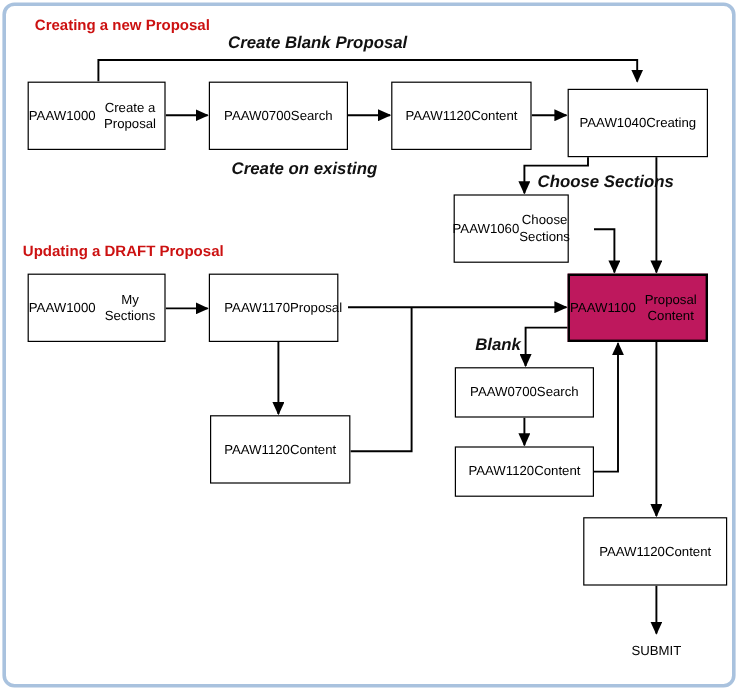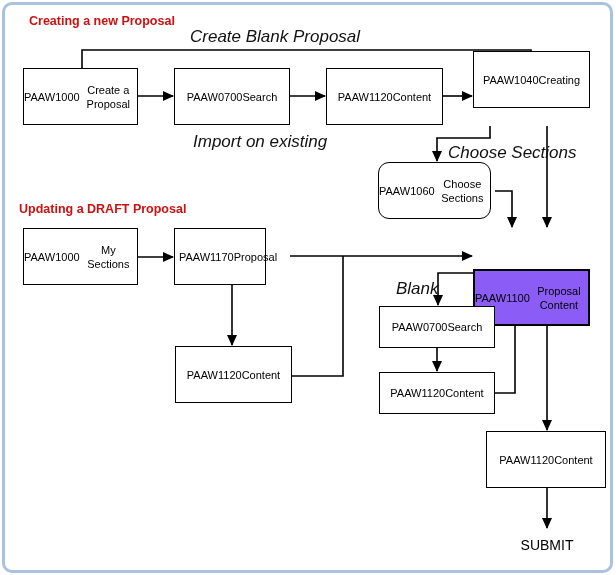--- a/index.html
+++ b/index.html
@@ -25,38 +25,39 @@
     border: 1.5px solid #000000;
     background: #ffffff;
     display: flex;
     align-items: center;
     justify-content: center;
     text-align: center;
     font-size: 11px;
     line-height: 14px;
     color: #000000;
   }
-  .node.highlight { background: #8b5cf6; border-width: 2px; margin-top: 41px; }
+  .node.highlight { background: #be185d; border-width: 2px; }
   .heading {
     position: absolute;
     font-size: 12.5px;
     font-weight: bold;
     color: #cc1111;
     white-space: nowrap;
   }
   .flabel {
     position: absolute;
-    font-size: 17px;
+    font-size: 14px;
     font-style: italic;
     color: #111111;
     white-space: nowrap;
+    font-weight: bold;
   }
   .plain {
     position: absolute;
-    font-size: 14px;
+    font-size: 11px;
     color: #000000;
     white-space: nowrap;
   }
 </style>
 </head>
 <body>
 
 <div id="canvas">
 
   <div class="frame"></div>
@@ -84,60 +85,60 @@
       <path d="M495,393 L515,393 L515,286" marker-end="url(#arrow)"></path>
       <path d="M547,285 L547,430" marker-end="url(#arrow)"></path>
       <path d="M547,488 L547,528" marker-end="url(#arrow)"></path>
     </g>
   </svg>
 
   <div class="heading" style="left:29px; top:14px;">Creating a new Proposal</div>
   <div class="heading" style="left:19px; top:202px;">Updating a DRAFT Proposal</div>
 
   <div class="flabel" style="left:190px; top:27px;">Create Blank Proposal</div>
-  <div class="flabel" style="left:193px; top:132px;">Import on existing</div>
+  <div class="flabel" style="left:193px; top:132px;">Create on existing</div>
   <div class="flabel" style="left:448px; top:143px;">Choose Sections</div>
   <div class="flabel" style="left:396px; top:279px;">Blank</div>
 
   <div class="node" style="left:23px; top:68px; width:115px; height:57px;">
     <div>PAAW1000</div>
     <div>Create a Proposal</div>
   </div>
 
   <div class="node" style="left:174px; top:68px; width:116px; height:57px;">
     <div>PAAW0700</div>
     <div>Search</div>
   </div>
 
   <div class="node" style="left:326px; top:68px; width:117px; height:57px;">
     <div>PAAW1120</div>
     <div>Content</div>
   </div>
 
-  <div class="node" style="left:473px; top:51px; width:117px; height:57px;">
+  <div class="node" style="left:473px; top:74px; width:117px; height:57px;">
     <div>PAAW1040</div>
     <div>Creating</div>
   </div>
 
-  <div class="node" style="left:378px; top:162px; width:113px; height:57px;border-radius:11px;">
+  <div class="node" style="left:378px; top:162px; width:96px; height:57px;">
     <div>PAAW1060</div>
     <div>Choose Sections</div>
   </div>
 
   <div class="node highlight" style="left:473px; top:228px; width:117px; height:57px;">
     <div>PAAW1100</div>
     <div>Proposal Content</div>
   </div>
 
   <div class="node" style="left:23px; top:228px; width:115px; height:57px;">
     <div>PAAW1000</div>
     <div>My Sections</div>
   </div>
 
-  <div class="node" style="left:174px; top:228px; width:92px; height:57px;padding-left:16px;">
+  <div class="node" style="left:174px; top:228px; width:108px; height:57px;padding-left:16px;">
     <div>PAAW1170</div>
     <div>Proposal</div>
   </div>
 
   <div class="node" style="left:175px; top:346px; width:117px; height:57px;">
     <div>PAAW1120</div>
     <div>Content</div>
   </div>
 
   <div class="node" style="left:379px; top:306px; width:116px; height:42px;">

